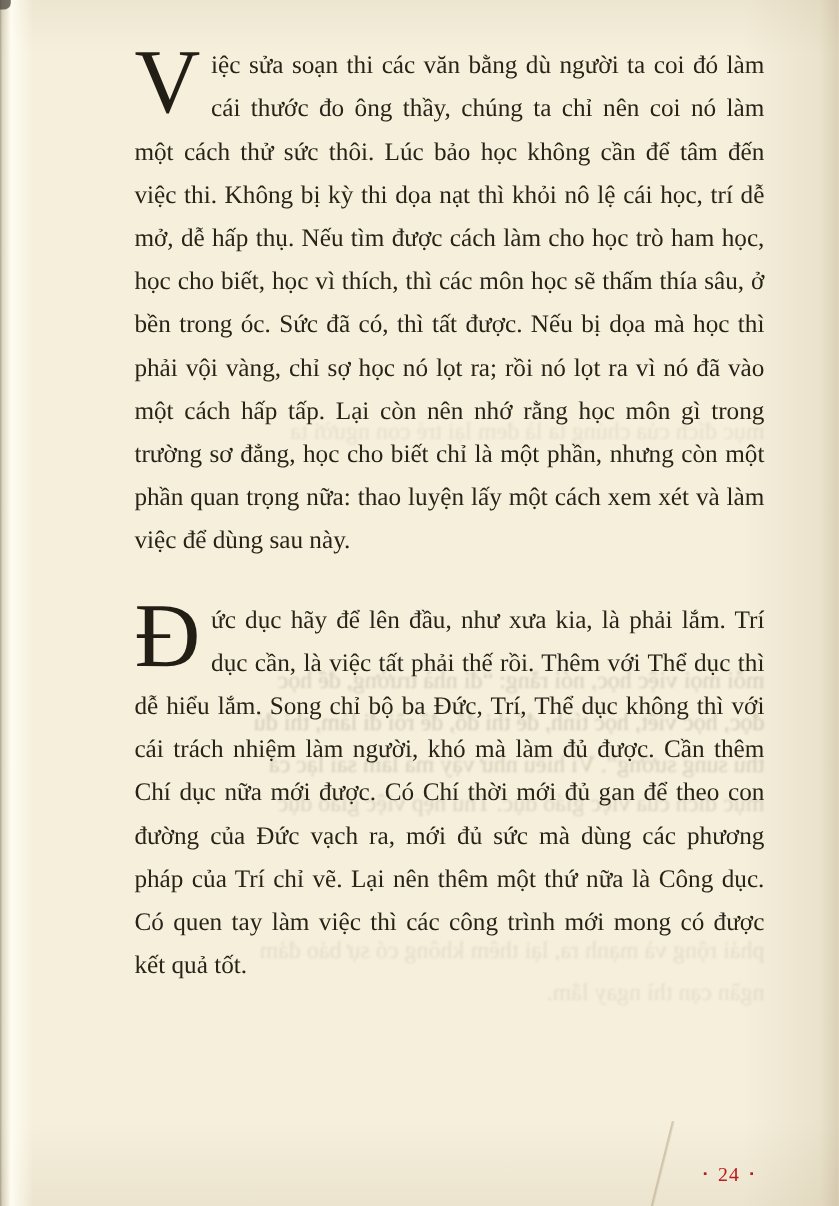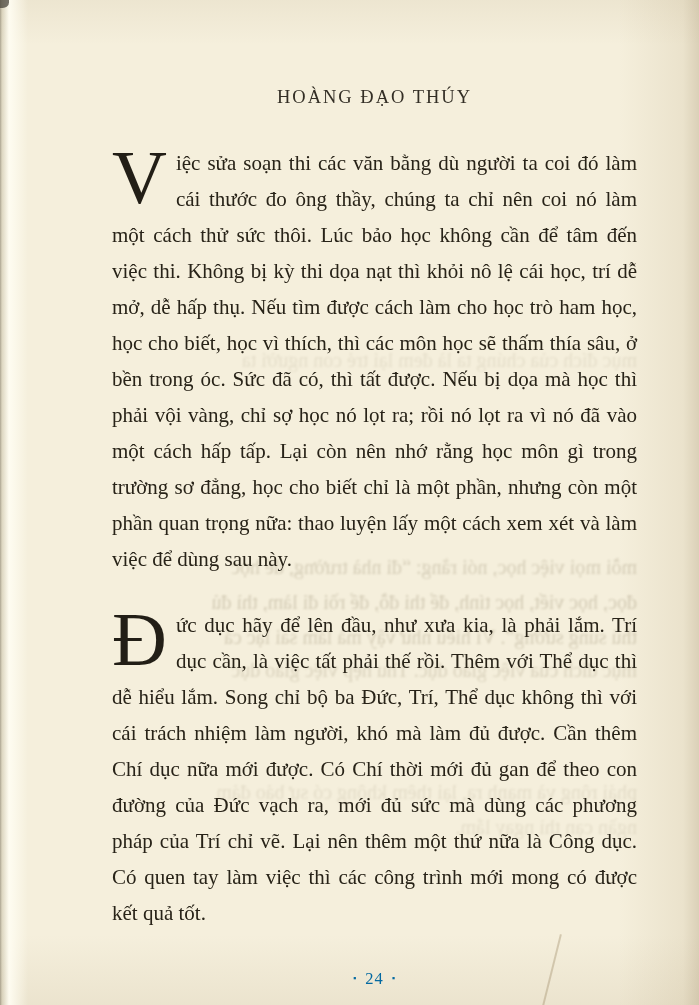--- a/index.html
+++ b/index.html
@@ -32,21 +32,21 @@
     font-size: 21px; line-height: 36px;
     text-align: justify; color: #282318;
   }
   .para.second { margin-top: 30px; }
   .dropcap {
     float: left; font-size: 76px; line-height: 58px; height: 64px;
     margin: 3px 9px 0 0; color: #221e16;
   }
   .page-footer {
     position: absolute; left: 112px; top: 969px; width: 525px;
-    text-align: center; font-size: 16.5px; color: #0369a1; letter-spacing: 1px;
+    text-align: right; font-size: 16.5px; color: #b91c1c; letter-spacing: 1px;
     z-index: 3; 
   }
   .page-footer .bullet { font-size: 9px; vertical-align: 3px; margin: 0 8px; }
   .bleed { position: absolute; left: 112px; top: 0; width: 525px; height: 1005px; pointer-events: none; z-index: 0; }
   .bleed-line {
     position: absolute; width: 100%; white-space: nowrap; overflow: hidden;
     transform: scaleX(-1);
     font-size: 20px; color: #8d8164; filter: blur(0.8px);
   }
   .bleed-line:nth-of-type(1) { top: 349px; opacity: 0.15; }
@@ -68,21 +68,20 @@
   <div class="bleed-line">mục đích của chúng ta là đem lại trẻ con người ta</div>
   <div class="bleed-line">mỗi mọi việc học, nói rằng: “đi nhà trường, để học</div>
   <div class="bleed-line">đọc, học viết, học tính, để thi đỗ, để rồi đi làm, thì đủ</div>
   <div class="bleed-line">thú sung sướng”. Vì hiểu như vậy mà làm sai lạc cả</div>
   <div class="bleed-line">mục đích của việc giáo dục. Thu hẹp việc giáo dục</div>
   <div class="bleed-line">phải rộng và mạnh ra, lại thêm không có sự bảo đảm</div>
   <div class="bleed-line">ngần cạn thì ngay lắm.</div>
 </div>
 
 <div class="content">
-  <div class="running-header">HOÀNG ĐẠO THÚY</div>
 
   <p class="para">
     <span class="dropcap">V</span><span>iệc sửa soạn thi các văn bằng dù người ta coi đó làm cái thước đo ông thầy, chúng ta chỉ nên coi nó làm một cách thử sức thôi. Lúc bảo học không cần để tâm đến việc thi. Không bị kỳ thi dọa nạt thì khỏi nô lệ cái học, trí dễ mở, dễ hấp thụ. Nếu tìm được cách làm cho học trò ham học, học cho biết, học vì thích, thì các môn học sẽ thấm thía sâu, ở bền trong óc. Sức đã có, thì tất được. Nếu bị dọa mà học thì phải vội vàng, chỉ sợ học nó lọt ra; rồi nó lọt ra vì nó đã vào một cách hấp tấp. Lại còn nên nhớ rằng học môn gì trong trường sơ đẳng, học cho biết chỉ là một phần, nhưng còn một phần quan trọng nữa: thao luyện lấy một cách xem xét và làm việc để dùng sau này.</span>
   </p>
 
   <p class="para second">
     <span class="dropcap">Đ</span><span>ức dục hãy để lên đầu, như xưa kia, là phải lắm. Trí dục cần, là việc tất phải thế rồi. Thêm với Thể dục thì dễ hiểu lắm. Song chỉ bộ ba Đức, Trí, Thể dục không thì với cái trách nhiệm làm người, khó mà làm đủ được. Cần thêm Chí dục nữa mới được. Có Chí thời mới đủ gan để theo con đường của Đức vạch ra, mới đủ sức mà dùng các phương pháp của Trí chỉ vẽ. Lại nên thêm một thứ nữa là Công dục. Có quen tay làm việc thì các công trình mới mong có được kết quả tốt.</span>
   </p>
 </div>
 

